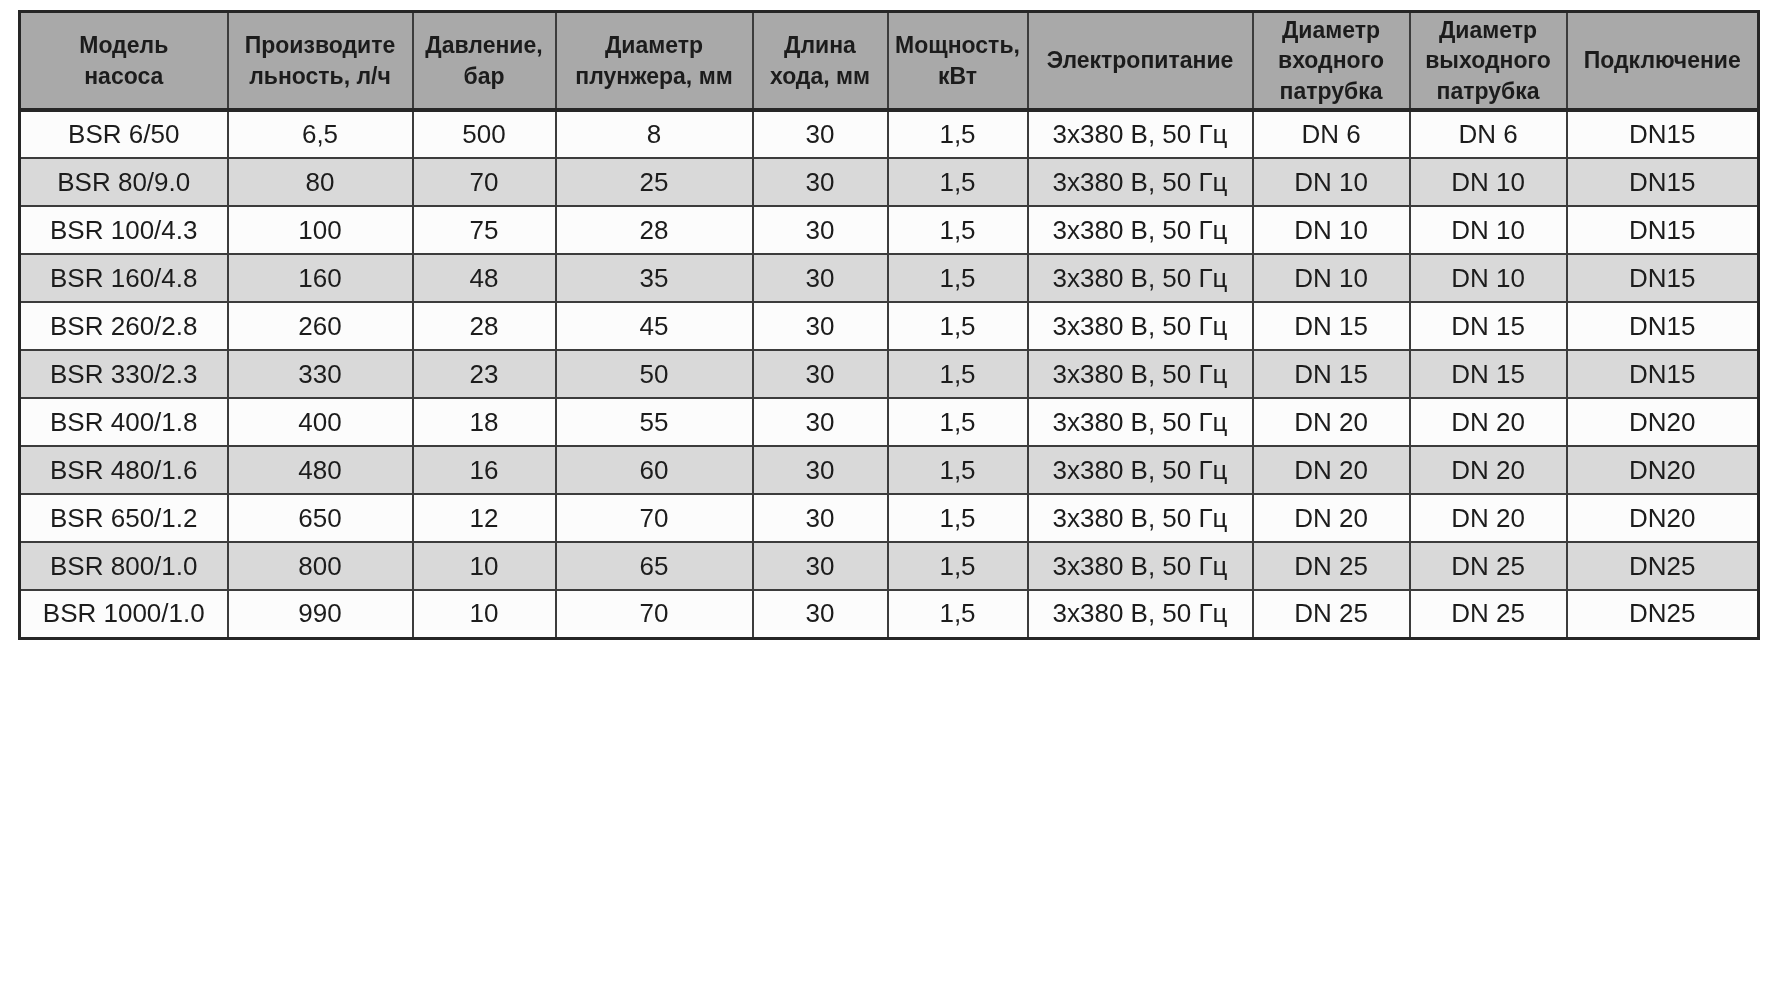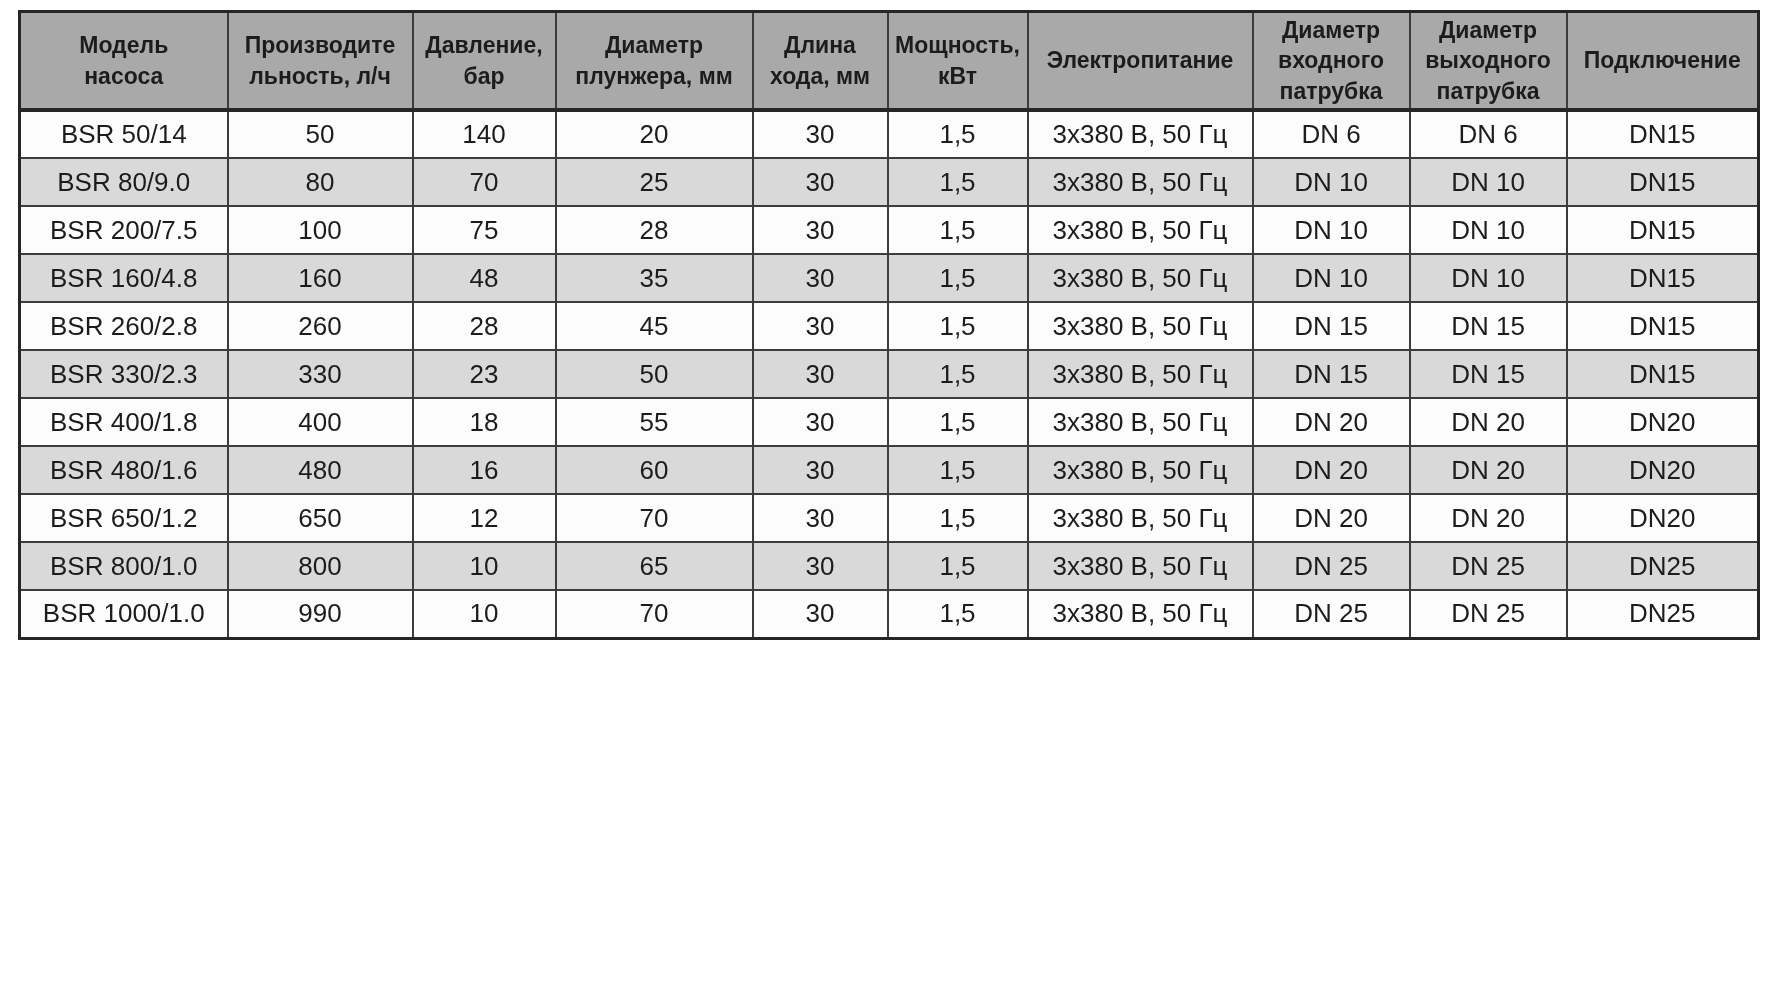--- a/index.html
+++ b/index.html
@@ -93,45 +93,45 @@
 входного
 патрубка</th>
           <th>Диаметр
 выходного
 патрубка</th>
           <th>Подключение</th>
         </tr>
     </thead>
     <tbody id="spec-table-body">
         <tr>
-          <td>BSR 50/14</td>
-          <td>50</td>
-          <td>140</td>
-          <td>20</td>
+          <td>BSR 6/50</td>
+          <td>6,5</td>
+          <td>500</td>
+          <td>8</td>
           <td>30</td>
           <td>1,5</td>
           <td>3х380 В, 50 Гц</td>
           <td>DN 6</td>
           <td>DN 6</td>
           <td>DN15</td>
         </tr>
         <tr>
           <td>BSR 80/9.0</td>
           <td>80</td>
           <td>70</td>
           <td>25</td>
           <td>30</td>
           <td>1,5</td>
           <td>3х380 В, 50 Гц</td>
           <td>DN 10</td>
           <td>DN 10</td>
           <td>DN15</td>
         </tr>
         <tr>
-          <td>BSR 200/7.5</td>
+          <td>BSR 100/4.3</td>
           <td>100</td>
           <td>75</td>
           <td>28</td>
           <td>30</td>
           <td>1,5</td>
           <td>3х380 В, 50 Гц</td>
           <td>DN 10</td>
           <td>DN 10</td>
           <td>DN15</td>
         </tr>

